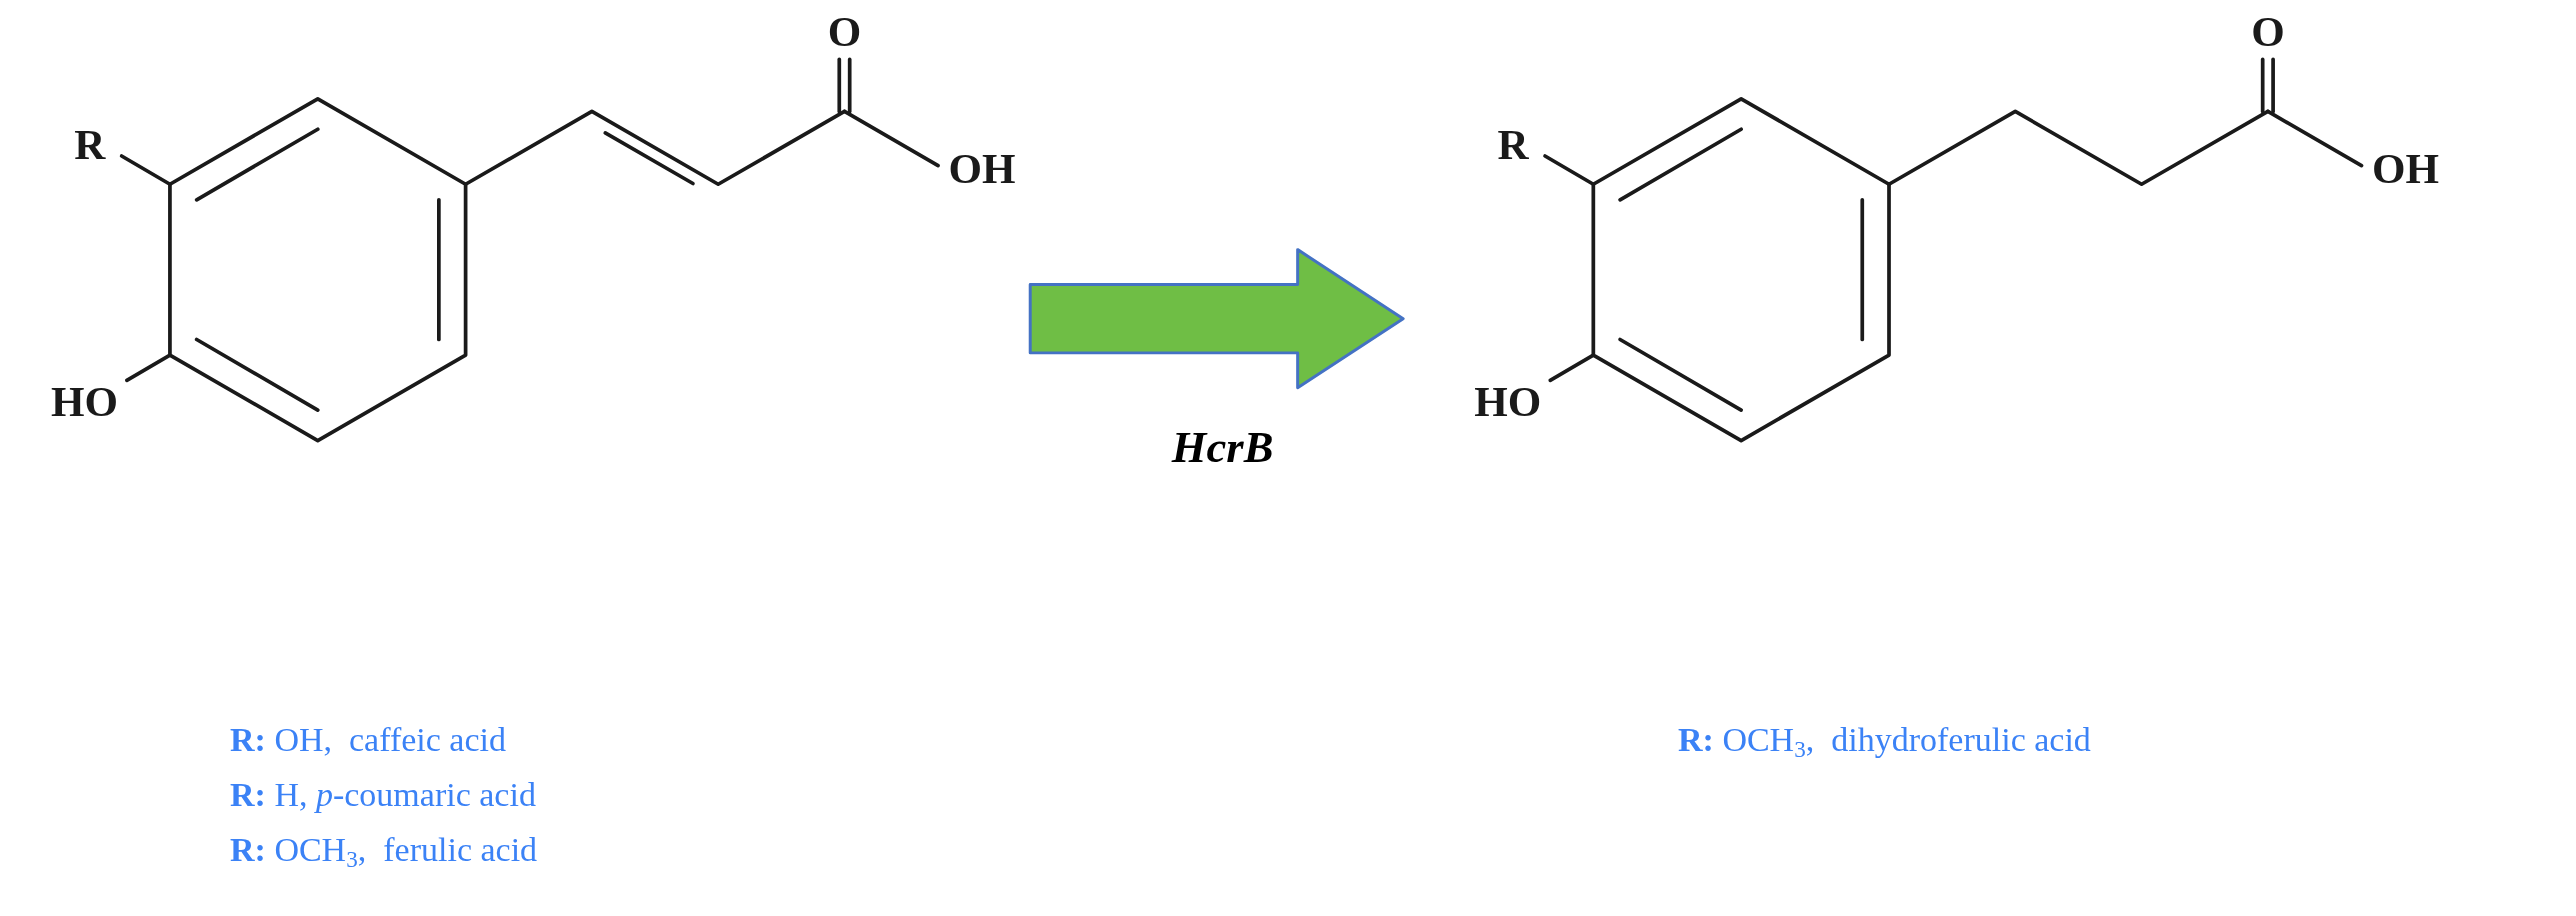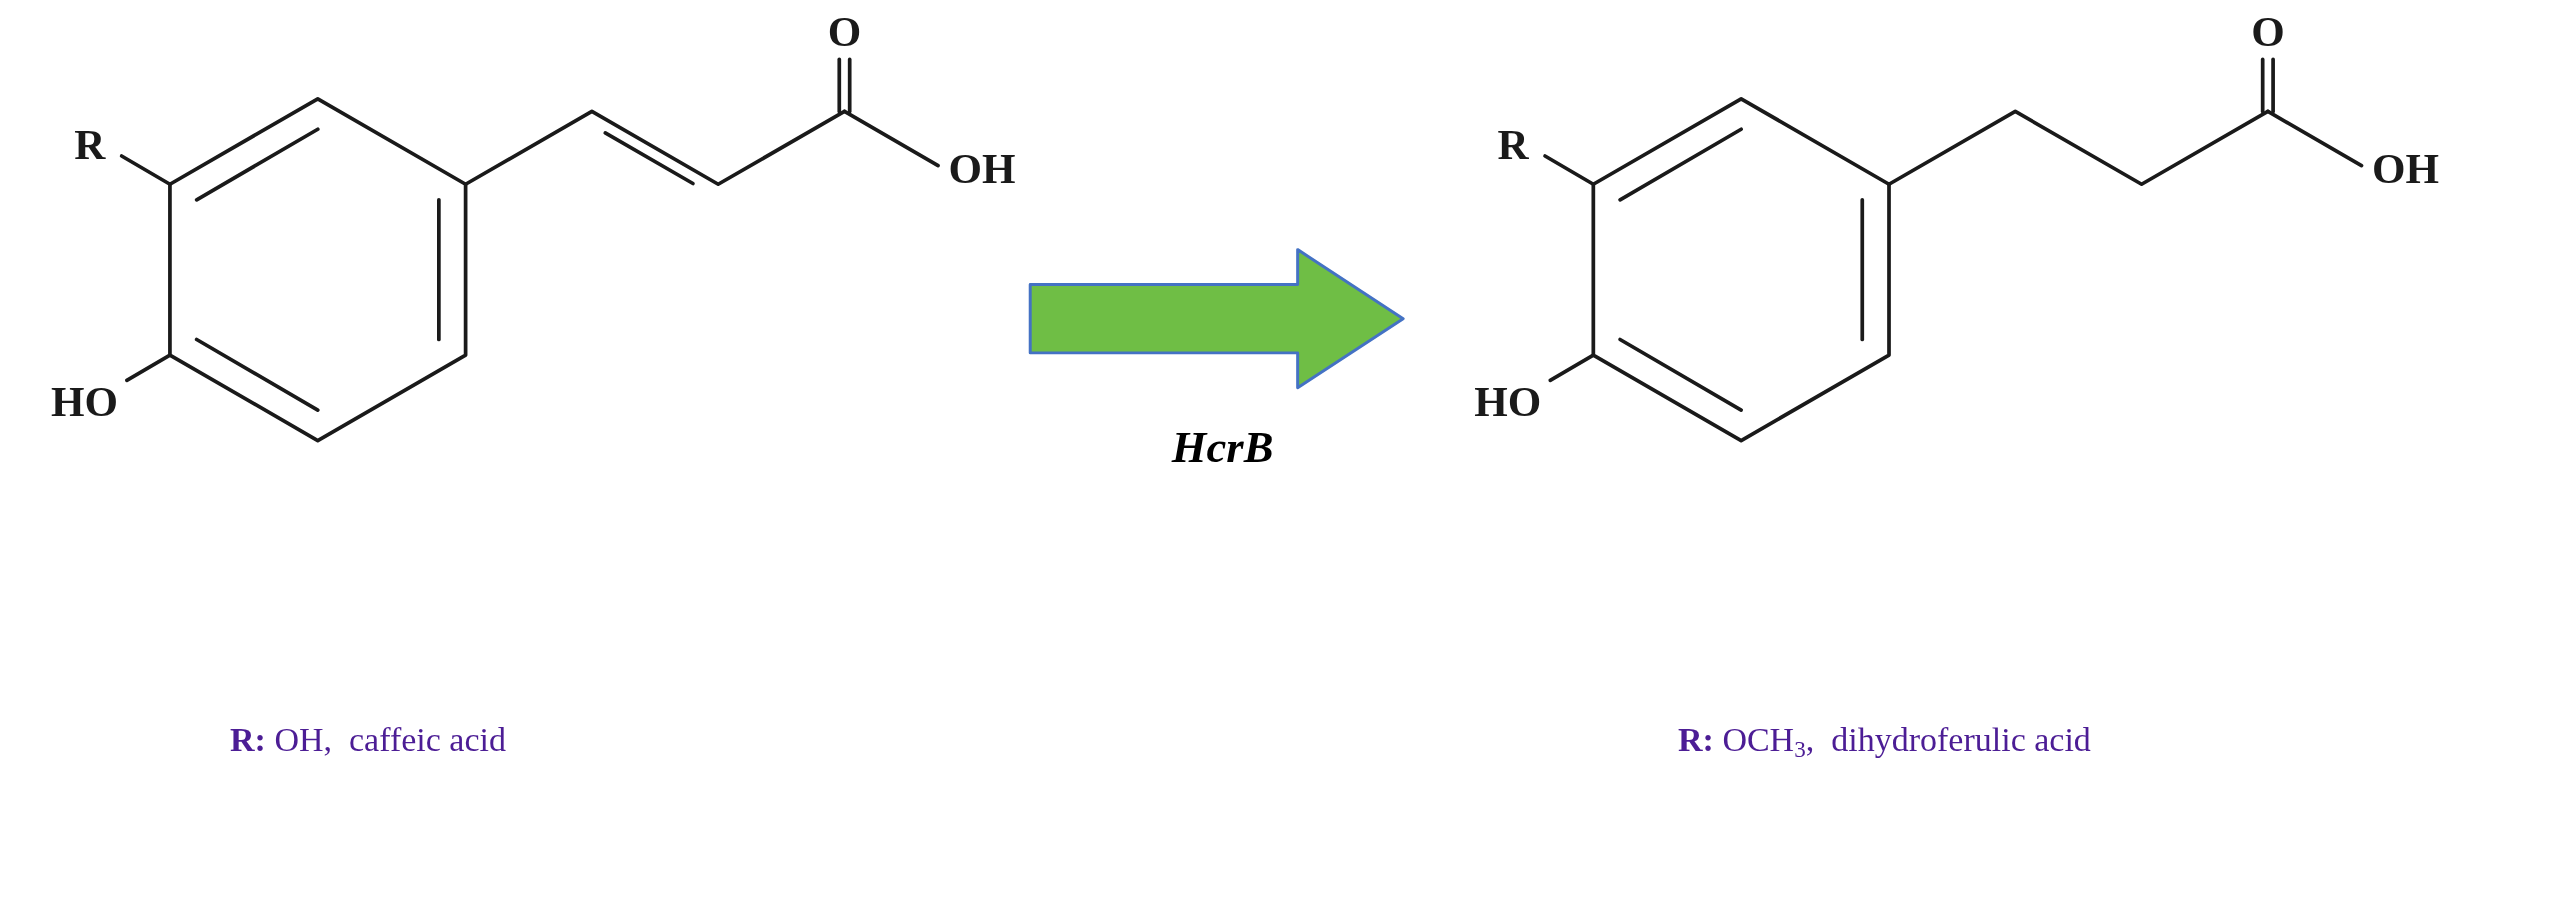--- a/index.html
+++ b/index.html
@@ -33,21 +33,21 @@
   .enzyme {
     font-family: "Liberation Serif", "DejaVu Serif", serif;
     font-weight: bold;
     font-style: italic;
     font-size: 60px;
     fill: #000000;
   }
 
   .legend {
     position: absolute;
-    color: #4c1d95;
+    color: #3b82f6;
     font-size: 34px;
     font-family: "Liberation Serif", "DejaVu Serif", serif;
   }
   .legend-row {
     white-space: pre;
     line-height: 55px;
     height: 55px;
   }
   .b { font-weight: bold; }
   .i { font-style: italic; }
@@ -114,20 +114,22 @@
 
       <text class="atom" x="2036" y="214" text-anchor="middle">R</text>
       <text class="atom" x="2074" y="560" text-anchor="end">HO</text>
       <text class="atom" x="3052" y="62" text-anchor="middle">O</text>
       <text class="atom" x="3192" y="247" text-anchor="start">OH</text>
     </g>
   </svg>
 
   <div class="legend" style="left:230px; top:712px;">
     <div class="legend-row"><span class="b">R:</span><span> OH,  caffeic acid</span></div>
+    <div class="legend-row"><span class="b">R:</span><span> H, </span><span class="i">p</span><span>-coumaric acid</span></div>
+    <div class="legend-row"><span class="b">R:</span><span> OCH</span><span class="sub">3</span><span>,  ferulic acid</span></div>
   </div>
 
   <div class="legend" style="left:1678px; top:712px;">
     <div class="legend-row"><span class="b">R:</span><span> OCH</span><span class="sub">3</span><span>,  dihydroferulic acid</span></div>
   </div>
 
 </div>
 
 
 </body></html>

